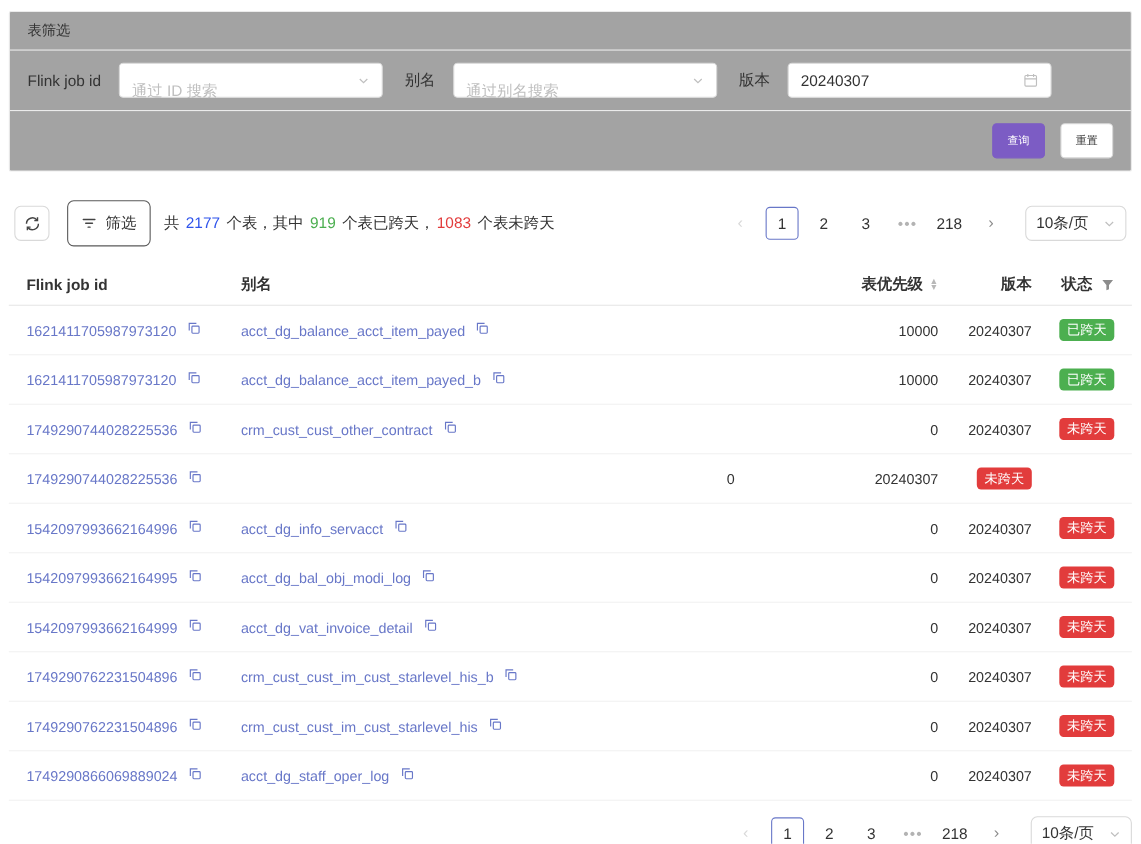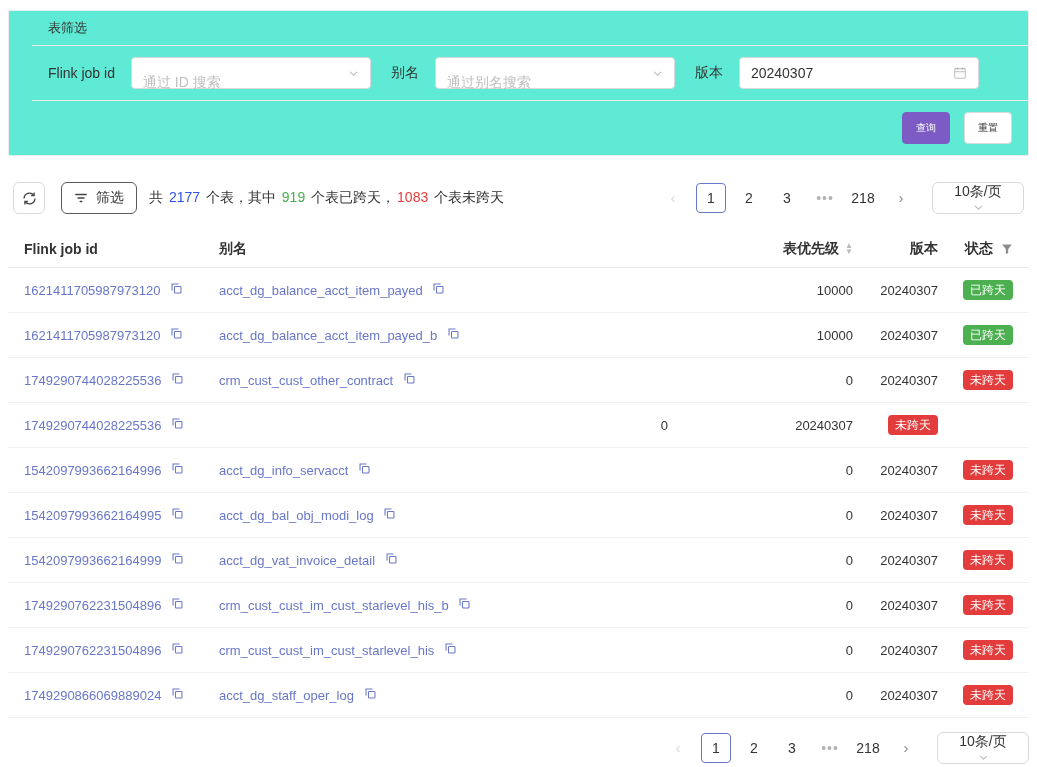--- a/index.html
+++ b/index.html
@@ -6,58 +6,58 @@
     --primary:#7c5cc4; --link:#6877c8; --total:#2f54eb; --success:#4caf50; --danger:#e23c3c;
     --border:#ebebeb; --input-border:#d9d9d9; --muted:#bfbfbf; --text:#333;
   }
   *{box-sizing:border-box;margin:0;padding:0;}
   html,body{background:#fff;}
   body{width:1037px;height:767px;overflow:hidden;color:var(--text);
        font-family:"Liberation Sans",sans-serif;font-size:14px;}
   .page{padding:10px 8px 0;}
 
   
-  .card{border:1px solid var(--border);border-radius:2px;background:#5eead4;padding-left:23px;}
+  .card{border:1px solid var(--border);border-radius:2px;background:#a3a3a3;}
   .card-header{padding:8px 16px;border-bottom:1px solid var(--border);font-size:13px;}
   .card-body{display:flex;align-items:center;padding:11px 16px;}
   .field{display:flex;align-items:center;}
   .field + .field{margin-left:20px;}
   .field-label{margin-right:16px;white-space:nowrap;}
   .select,.date-input{width:240px;height:32px;border:1px solid var(--input-border);border-radius:4px;
       display:flex;align-items:center;justify-content:space-between;padding:0 11px;background:#fff;cursor:pointer;}
   .placeholder{color:var(--muted);margin-top:20px;}
   .value{color:#333;}
   .icon-gray{color:#bfbfbf;display:inline-flex;align-items:center;}
   .card-footer{border-top:1px solid var(--border);padding:11px 16px;display:flex;justify-content:flex-end;gap:14px;}
   .btn{height:32px;padding:0 13px;border:1px solid var(--input-border);border-radius:4px;background:#fff;
        font-family:inherit;font-size:10px;color:#333;cursor:pointer;}
   .btn-primary{background:var(--primary);border-color:var(--primary);color:#fff;}
 
   
   .toolbar{margin-top:26px;display:flex;align-items:center;padding:0 5px;}
   .icon-btn{width:32px;height:32px;border:1px solid var(--input-border);border-radius:6px;background:#fff;
       display:flex;align-items:center;justify-content:center;cursor:pointer;color:#444;}
-  .filter-btn{height:32px;margin-left:16px;padding:0 12px;border:1px solid #5a5a5a;border-radius:6px;background:#fff;
+  .filter-btn{height:42px;margin-left:16px;padding:0 12px;border:1px solid #5a5a5a;border-radius:6px;background:#fff;
       display:flex;align-items:center;gap:8px;font-family:inherit;font-size:14px;color:#333;cursor:pointer;}
   .summary{margin-left:12px;white-space:nowrap;}
   .num{font-weight:400;margin:0 2px;}
   .num.total{color:var(--total);}
   .num.ok{color:var(--success);}
   .num.bad{color:var(--danger);}
 
   
   .pager{display:flex;align-items:center;margin-left:auto;}
   .bottom-bar .pager{margin-left:auto;}
   .pg-item{min-width:30px;height:30px;line-height:28px;text-align:center;margin-left:8px;
       border:1px solid transparent;border-radius:4px;color:#333;cursor:pointer;user-select:none;background:#fff;}
   .pg-item.active{border-color:var(--link);}
   .pg-item.ellipsis{color:#b3b3b3;letter-spacing:1px;}
   .pg-nav{color:#8c8c8c;font-size:15px;}
   .pg-nav.disabled{color:#d9d9d9;cursor:default;}
-  .page-size{width:92px;margin-left:16px;border-radius:6px;padding:0 9px;flex-direction:column;}
+  .page-size{width:92px;margin-left:16px;border-radius:6px;padding:0 9px;}
 
   
   .table{margin-top:16px;}
   .thead,.trow{display:grid;grid-template-columns:195px 1fr 185px 85px 75px;align-items:center;padding:0 16px;}
   .thead{height:38px;border-bottom:1px solid #e6e6e6;font-weight:700;font-size:14px;}
   .trow{height:45px;border-bottom:1px solid #f2f2f2;font-size:13px;}
   .col-right{display:flex;justify-content:flex-end;align-items:center;text-align:right;}
   .link{color:var(--link);text-decoration:none;cursor:pointer;}
   .copy-icon{margin-left:6px;color:var(--link);display:inline-flex;cursor:pointer;}
   .badge{display:inline-block;padding:4px 7px;border-radius:4px;color:#fff;font-size:12px;line-height:1;}

